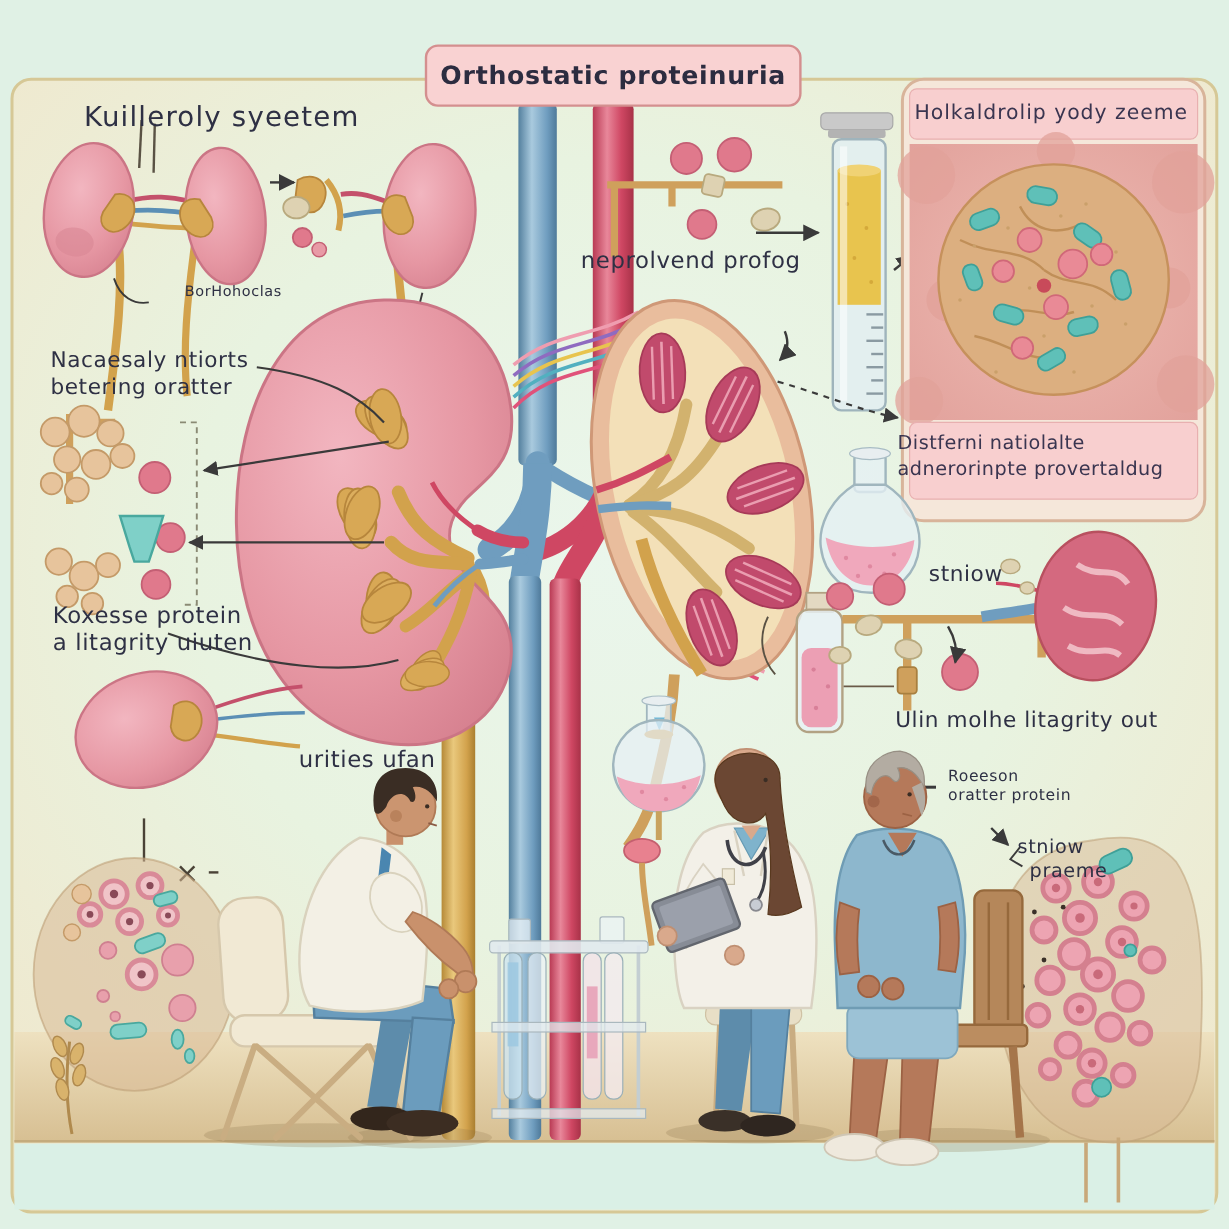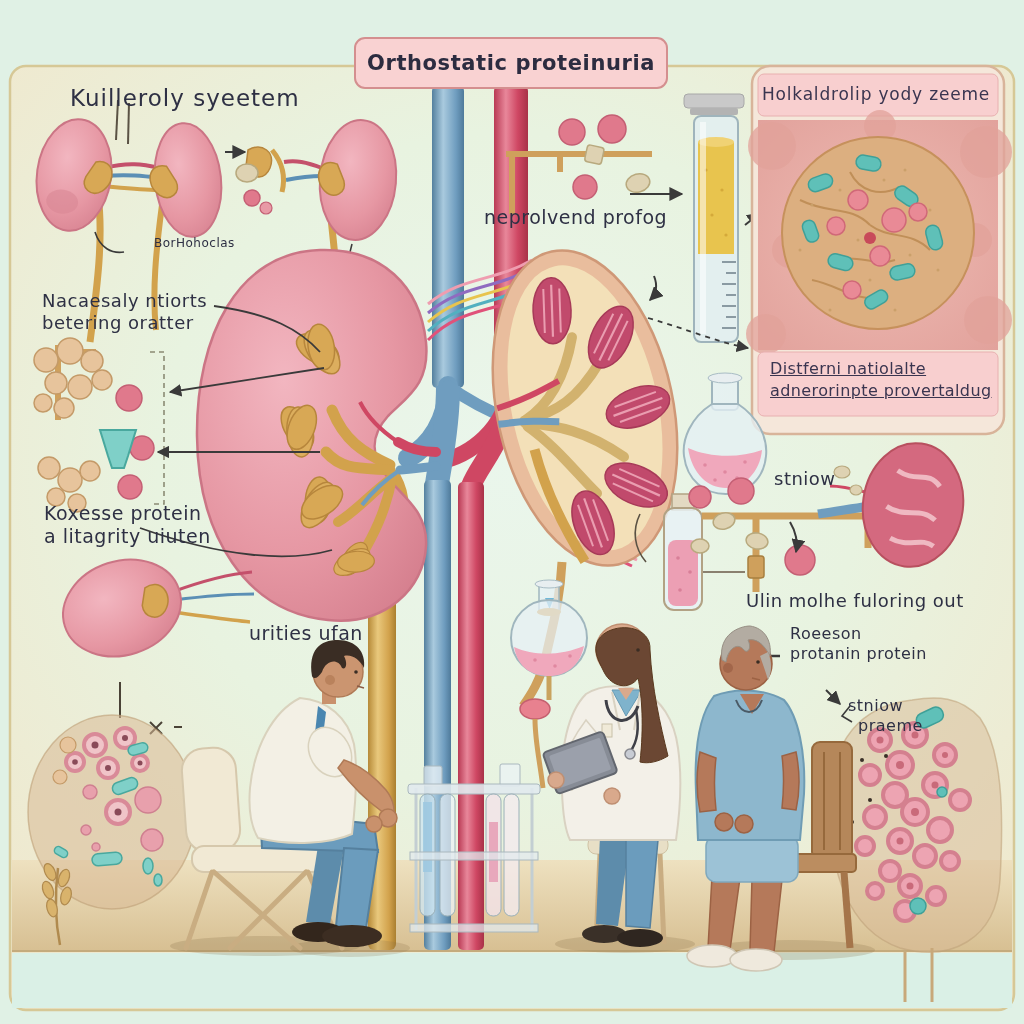--- a/index.html
+++ b/index.html
@@ -20,22 +20,22 @@
     background:var(--title-box-bg,#f9d2d2);
     border:2px solid var(--title-box-border,#d48f8f);
     border-radius:11px;display:flex;align-items:center;justify-content:center;
     font-weight:bold;font-size:21px;color:#2c2c40;letter-spacing:.6px;
   }
   .card-title{
     position:absolute;left:762px;top:84px;width:234px;
     font-size:17px;color:#3a3550;letter-spacing:.8px;
   }
   .card-caption{
-    position:absolute;left:770px;top:358px;width:228px;
-    font-size:16px;color:#3a3550;line-height:1.4;letter-spacing:.4px;text-decoration:underline;
+    position:absolute;left:748px;top:358px;width:228px;
+    font-size:16px;color:#3a3550;line-height:1.4;letter-spacing:.4px;
   }
 </style>
 </head>
 <body>
 
 <div id="stage">
 
 <svg id="art" width="1024" height="1024" viewBox="0 0 1024 1024">
   <defs>
     <radialGradient id="gPanel" cx="50%" cy="42%" r="78%">
@@ -668,26 +668,26 @@
 <div class="card-caption">
   <span>Distferni natiolalte</span><br>
   <span>adnerorinpte provertaldug</span>
 </div>
 
 <div class="lbl" style="left:774px;top:468px;font-size:18px;">
   <span>stniow</span>
 </div>
 
 <div class="lbl" style="left:746px;top:590px;font-size:18px;">
-  <span>Ulin molhe fuloring out</span>
-</div>
-
-<div class="lbl" style="left:790px;top:624px;font-size:16px;">
+  <span>Ulin molhe litagrity out</span>
+</div>
+
+<div class="lbl" style="left:790px;top:640px;font-size:13px;">
   <span>Roeeson</span><br>
-  <span>protanin protein</span>
+  <span>oratter protein</span>
 </div>
 
 <div class="lbl" style="left:848px;top:696px;font-size:16px;">
   <span>stniow</span><br>
   <span style="padding-left:10px;">praeme</span>
 </div>
 
 </div>
 
 </body></html>

